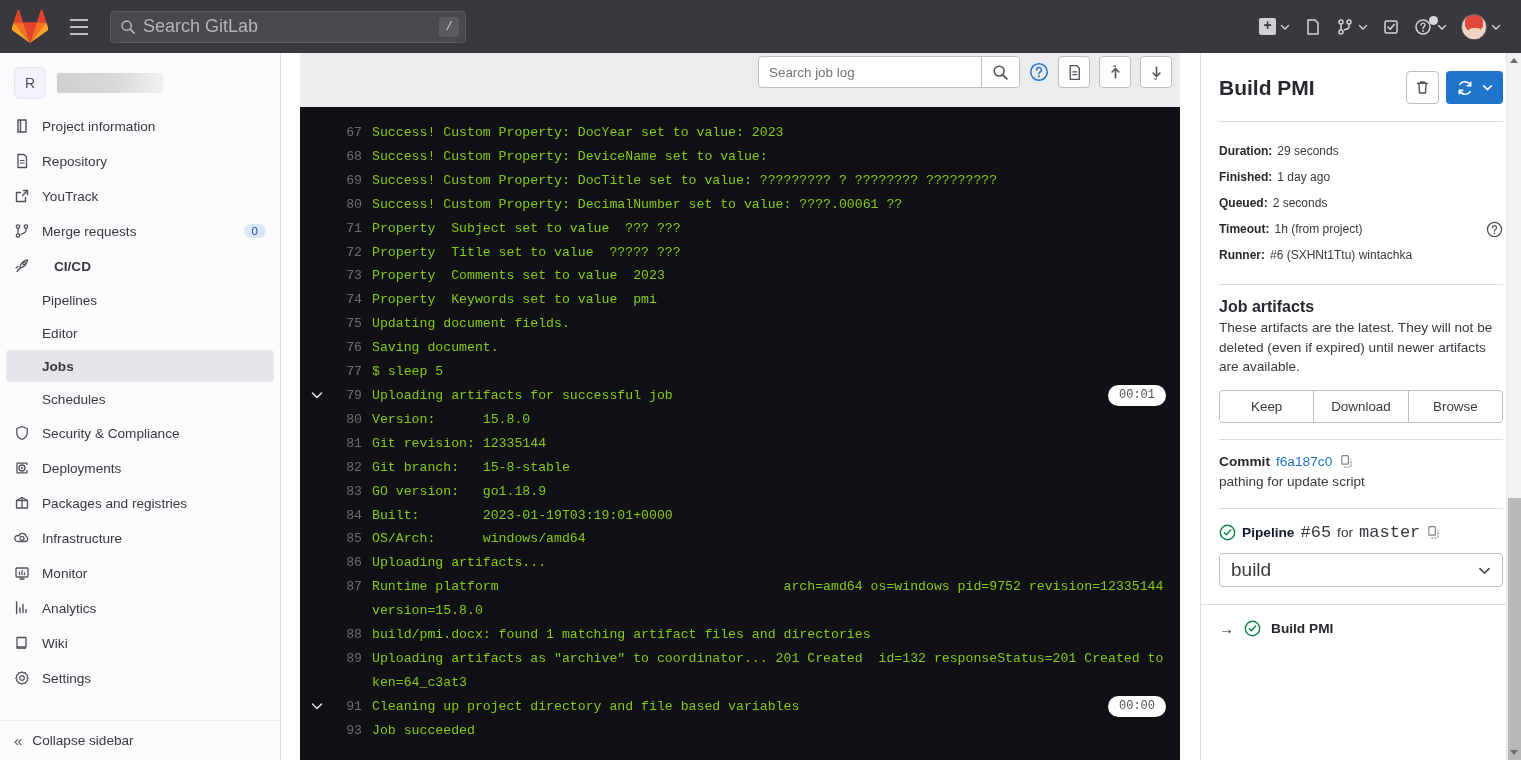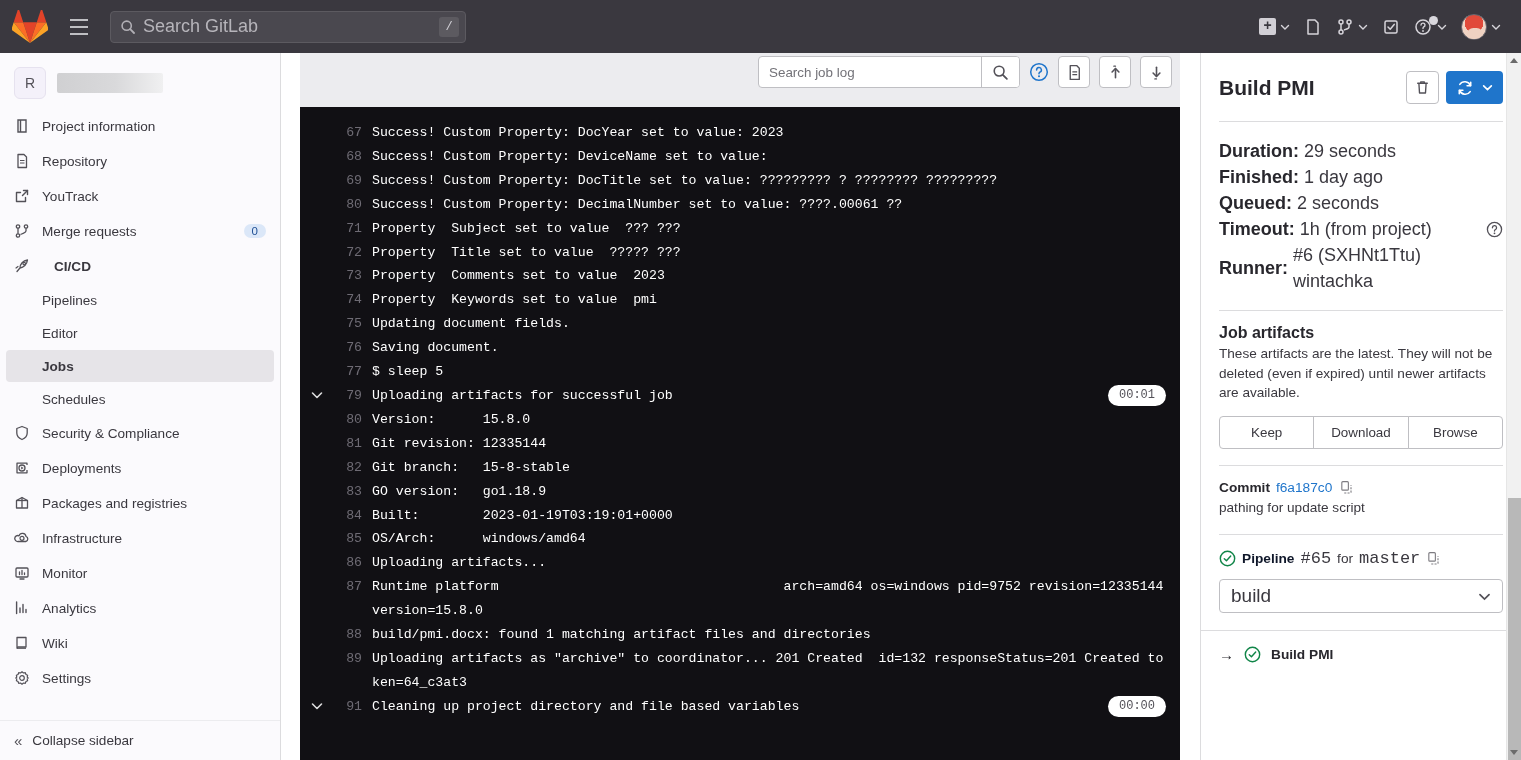--- a/index.html
+++ b/index.html
@@ -146,21 +146,21 @@
   .log-line { display: flex; align-items: flex-start; padding: 0 14px 0 0; }
   .log-line .arrow {
     flex: 0 0 34px; color: #dcdcde; text-align: center; font-size: 12px;
     user-select: none; cursor: pointer; line-height: 23.9px;
   }
   .log-line .num {
     flex: 0 0 38px; text-align: right; color: #6e6b74; user-select: none;
     padding-right: 10px; cursor: pointer;
   }
   .log-line .txt {
-    flex: 1; white-space: pre-wrap; word-break: break-all; color: #ffffff;
+    flex: 1; white-space: pre-wrap; word-break: break-all; color: #84cc16;
   }
   .c-cyan { color: #42c3cc; }
   .c-green { color: #21c421; }
   .c-white { color: #ececef; }
   .dur-badge {
     flex: 0 0 auto; background: #fff; color: #535158; border-radius: 11px;
     font-size: 12px; padding: 1px 11px; margin-left: 10px; line-height: 19px;
     font-family: "Liberation Mono", monospace; align-self: flex-start;
     margin-top: 1px;
   }
@@ -176,21 +176,21 @@
   .trash-btn {
     width: 33px; height: 33px; border: 1px solid #bfbfc3; border-radius: 4px;
     background: #fff; display:flex; align-items:center; justify-content:center;
     cursor: pointer; margin-right: 7px;
   }
   .retry-btn {
     height: 33px; background: #1f75cb; border-radius: 4px; color: #fff;
     display:flex; align-items:center; gap: 8px; padding: 0 10px; cursor: pointer;
   }
   .rp-div { height: 1px; background: #dcdcde; margin: 0 0 16px 0; }
-  .kv { font-size: 18px; color: #3a383f; line-height: 26px; display:flex; align-items:center;}
+  .kv { font-size: 12px; color: #3a383f; line-height: 26px; display:flex; align-items:center;}
   .kv b { color: #28272d; font-weight: 700; margin-right: 5px; }
   .kv .qm { margin-left: auto; }
   .rp-sec-title { font-size: 16px; font-weight: 700; color: #28272d; margin-bottom: 2px; }
   .rp-text { font-size: 13.6px; color: #3a383f; line-height: 19.5px; }
   .btn-group { display: flex; margin-top: 13px; }
   .bg-btn {
     flex: 1; height: 33px; border: 1px solid #bfbfc3; background: #fff;
     font-size: 13.4px; color: #3a383f; display:flex; align-items:center;
     justify-content:center; cursor: pointer; margin-left: -1px;
     font-family: "Liberation Sans", sans-serif;
@@ -609,20 +609,25 @@
           <span class="txt c-white">Uploading artifacts as "archive" to coordinator... 201 Created  id=132 responseStatus=201 Created token=64_c3at3</span>
         </div>
         <div class="log-line">
           <span class="arrow"><svg width="14" height="14" viewBox="0 0 14 14" style="vertical-align:middle">
               <path d="M2.5 5 L7 9.5 L11.5 5" fill="none" stroke="#dcdcde" stroke-width="1.6" stroke-linecap="round" stroke-linejoin="round"></path>
             </svg></span>
           <span class="num">91</span>
           <span class="txt c-cyan">Cleaning up project directory and file based variables</span>
           <span class="dur-badge">00:00</span>
         </div>
+        <div class="log-line">
+          <span class="arrow"></span>
+          <span class="num">93</span>
+          <span class="txt c-green">Job succeeded</span>
+        </div>
       </div>
   </div>
 
   <div class="rightpanel">
     <div class="rp-head">
       <div class="rp-title">Build PMI</div>
       <div class="trash-btn">
         <svg width="17" height="17" viewBox="0 0 16 16">
           <path d="M3.5 4 H12.5" stroke="#535158" stroke-width="1.3" stroke-linecap="round"></path>
           <path d="M6.3 4 V2.8 H9.7 V4" fill="none" stroke="#535158" stroke-width="1.3" stroke-linejoin="round"></path>

